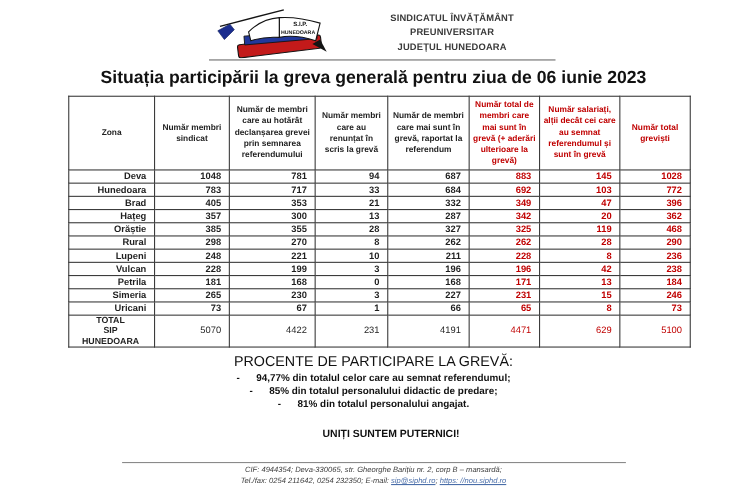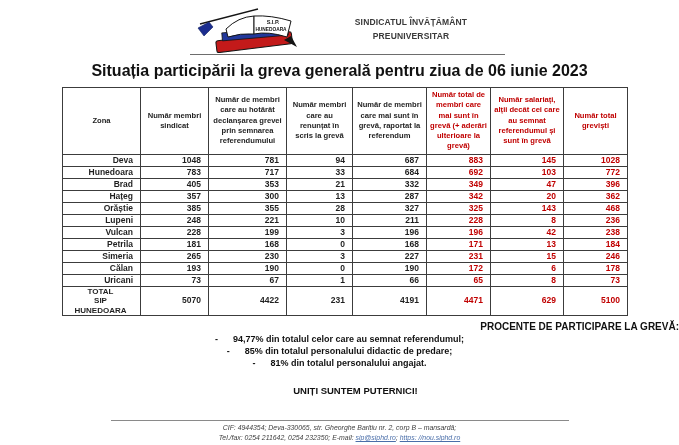--- a/index.html
+++ b/index.html
@@ -17,24 +17,24 @@
   .doc-title { text-align:center; font-size:16px; font-weight:700; margin-top:7px; color:#111; }
 
   table { border-collapse:collapse; table-layout:fixed; width:565px; margin:7px 0 0 62px; }
   th, td { border:1px solid var(--border); overflow:hidden; }
   thead th { height:66px; font-size:7.6px; font-weight:700; text-align:center;
              vertical-align:middle; line-height:1.35; padding:2px 3px; }
   tbody td, tfoot td { height:12px; font-size:8.5px; font-weight:600; line-height:11px; padding:0 7px 0 5px; }
   td.zone { text-align:right; }
   td.num  { text-align:right; }
   .red { color:var(--red); }
-  tfoot td { height:21px; font-weight:700; }
+  tfoot td { height:21px; font-weight:400; }
   .total-label { text-align:center; font-size:8px; line-height:9.5px; font-weight:700; }
 
-  .pct-head { text-align:right; font-size:10px; font-weight:700; margin-top:5px; color:#111; }
+  .pct-head { text-align:center; font-size:13px; font-weight:400; margin-top:5px; color:#111; }
   .pct-item { display:flex; justify-content:center; font-size:9px; font-weight:700; margin-top:2px; color:#111; }
   .pct-item .dash { margin-right:15px; }
 
   .slogan { text-align:center; font-size:9.5px; font-weight:700; margin-top:17px; color:#111;padding-left:32px; }
 
   .page-footer { position:absolute; left:0; right:0; bottom:1px; text-align:center; }
   .footer-rule { width:458px; margin:0 auto 2px auto; border-top:1px solid #8a8a8a; }
   .footer-line { font-size:6.9px; font-style:italic; color:#3c3c3c; line-height:1.55; }
   .footer-link { color:#4a6ea9; text-decoration:underline; cursor:pointer; }
 </style>
@@ -54,20 +54,21 @@
       </g>
       <path d="M30 22 Q42 10 58 9 L58 27 Q44 26 32 30 Z" fill="#ffffff" stroke="#141414" stroke-width="1"></path>
       <path d="M58 9 Q75 8 95 14 L91 30 Q72 24 58 27 Z" fill="#ffffff" stroke="#141414" stroke-width="1"></path>
       <text x="77" y="17" font-size="5.5" font-weight="bold" text-anchor="middle" fill="#141414">S.I.P.</text>
       <text x="75" y="24" font-size="4.8" font-weight="bold" text-anchor="middle" fill="#141414">HUNEDOARA</text>
       <path d="M88 33 l13 7 l-6 -11 z" fill="#141414"></path>
     </svg>
   </div>
   <div class="org">
     <div>SINDICATUL ÎNVĂȚĂMÂNT PREUNIVERSITAR</div>
+    <div>JUDEȚUL HUNEDOARA</div>
   </div>
 </div>
 <div class="hr1"></div>
 
 <div class="doc-title">Situația participării la greva generală pentru ziua de 06 iunie 2023</div>
 
 <table>
   <colgroup>
     <col style="width:78px">
       <col style="width:68px">
@@ -131,22 +132,32 @@
         <td class="num red">20</td>
         <td class="num red">362</td>
       </tr>
       <tr>
         <td class="zone">Orăștie</td>
         <td class="num">385</td>
         <td class="num">355</td>
         <td class="num">28</td>
         <td class="num">327</td>
         <td class="num red">325</td>
-        <td class="num red">143</td>
+        <td class="num red">119</td>
         <td class="num red">468</td>
+      </tr>
+      <tr>
+        <td class="zone">Rural</td>
+        <td class="num">298</td>
+        <td class="num">270</td>
+        <td class="num">8</td>
+        <td class="num">262</td>
+        <td class="num red">262</td>
+        <td class="num red">28</td>
+        <td class="num red">290</td>
       </tr>
       <tr>
         <td class="zone">Lupeni</td>
         <td class="num">248</td>
         <td class="num">221</td>
         <td class="num">10</td>
         <td class="num">211</td>
         <td class="num red">228</td>
         <td class="num red">8</td>
         <td class="num red">236</td>
@@ -173,30 +184,20 @@
       </tr>
       <tr>
         <td class="zone">Simeria</td>
         <td class="num">265</td>
         <td class="num">230</td>
         <td class="num">3</td>
         <td class="num">227</td>
         <td class="num red">231</td>
         <td class="num red">15</td>
         <td class="num red">246</td>
-      </tr>
-      <tr>
-        <td class="zone">Călan</td>
-        <td class="num">193</td>
-        <td class="num">190</td>
-        <td class="num">0</td>
-        <td class="num">190</td>
-        <td class="num red">172</td>
-        <td class="num red">6</td>
-        <td class="num red">178</td>
       </tr>
       <tr>
         <td class="zone">Uricani</td>
         <td class="num">73</td>
         <td class="num">67</td>
         <td class="num">1</td>
         <td class="num">66</td>
         <td class="num red">65</td>
         <td class="num red">8</td>
         <td class="num red">73</td>

